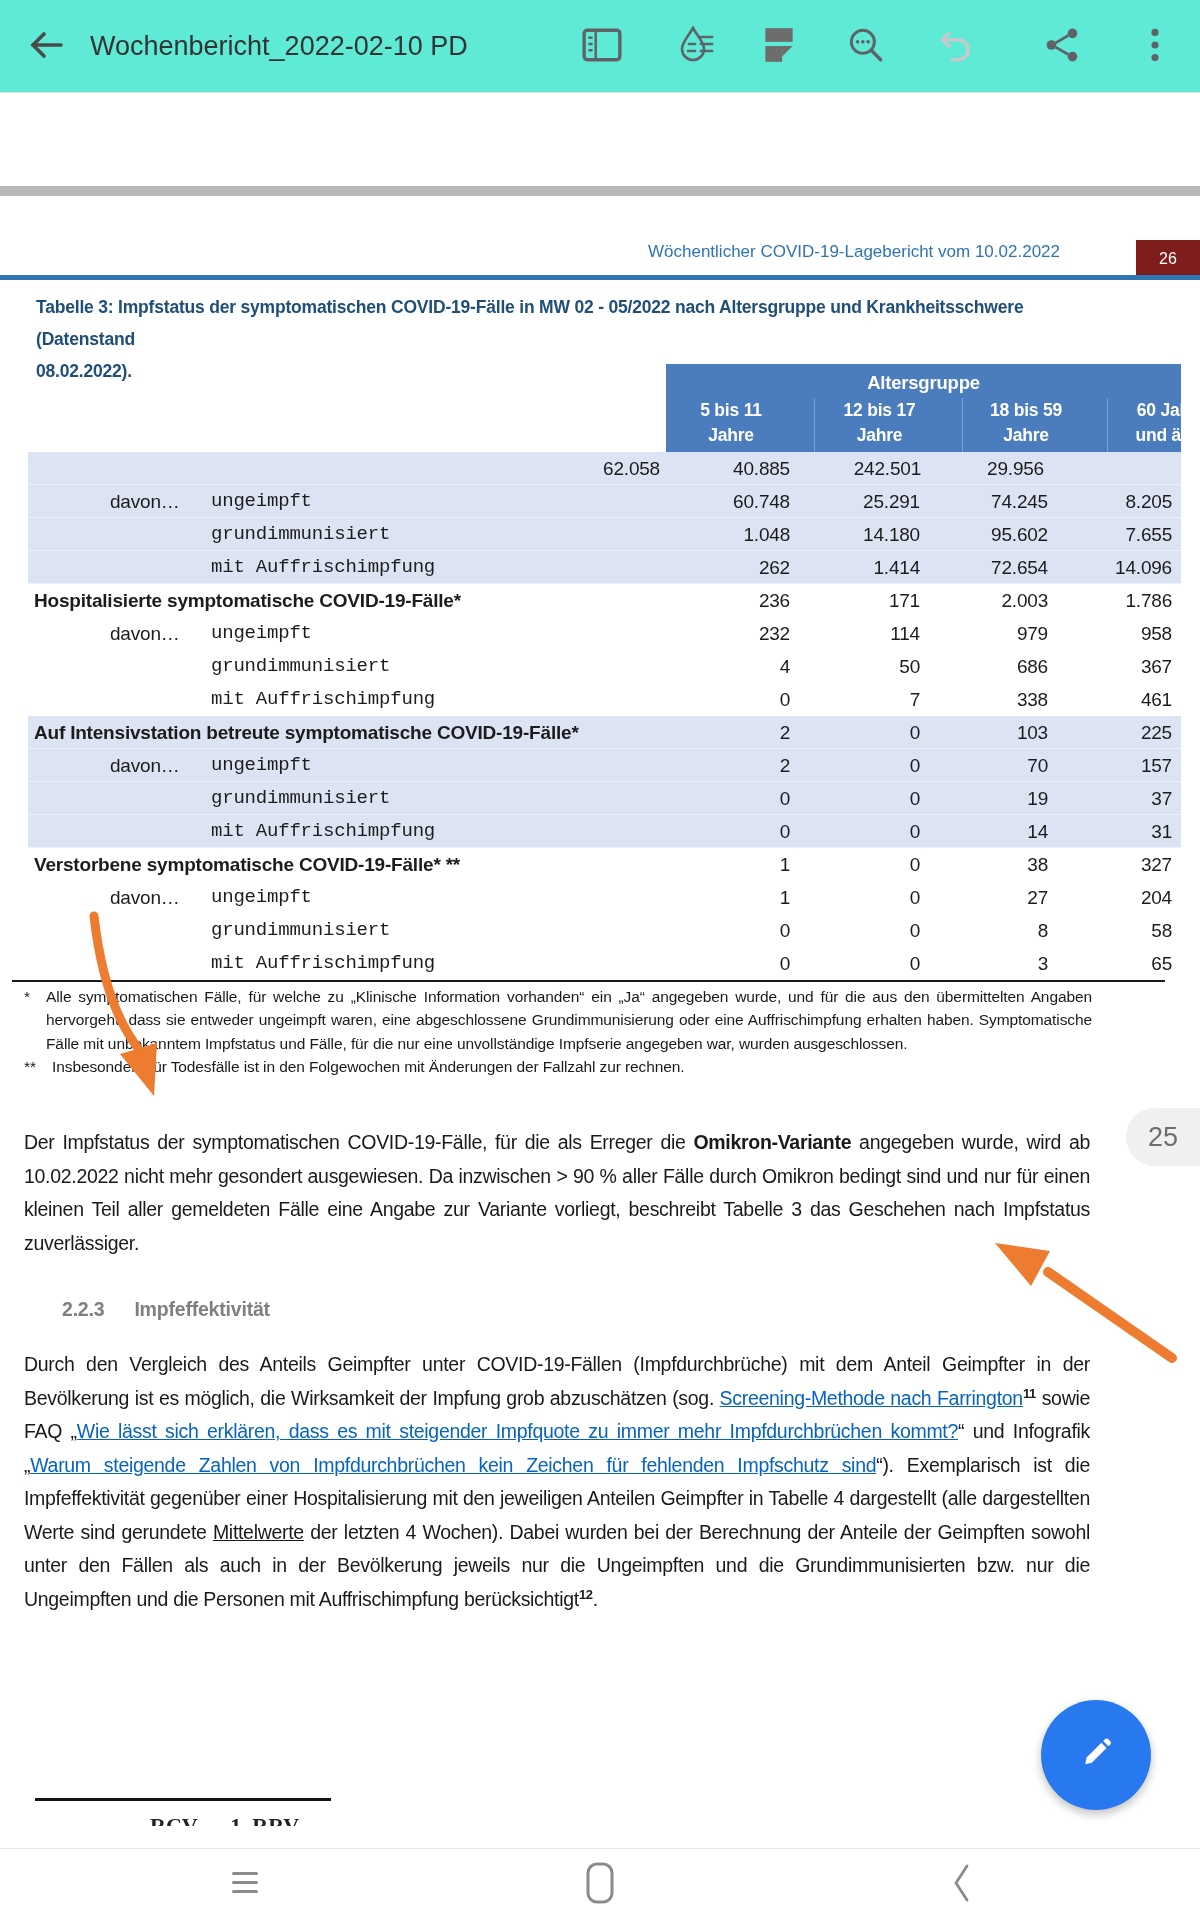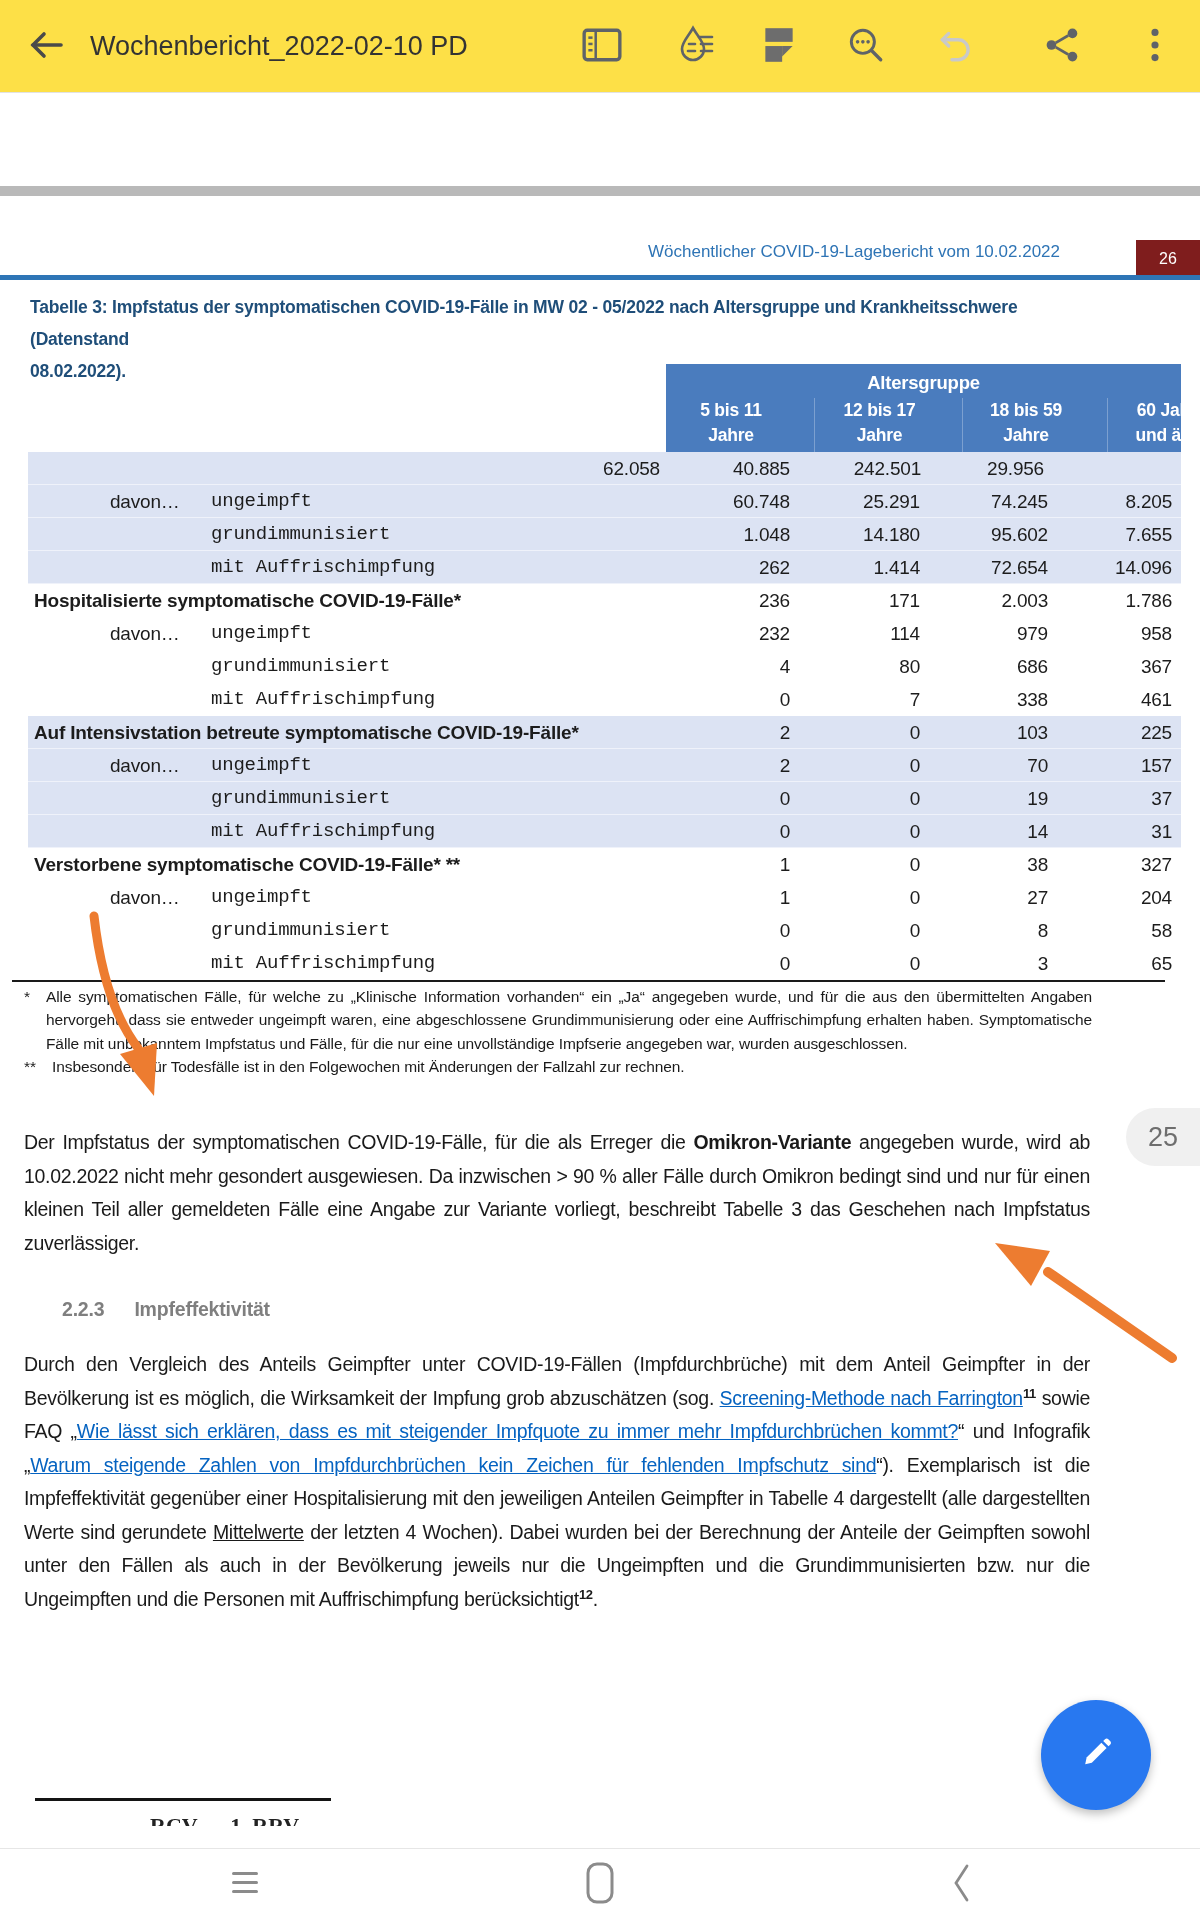--- a/index.html
+++ b/index.html
@@ -1,35 +1,35 @@
 <!DOCTYPE html>
 <html><head>
 <meta charset="utf-8">
 <style>
   html,body{margin:0;padding:0;}
   body{width:1200px;height:1920px;position:relative;background:#ffffff;
        font-family:"Liberation Sans",sans-serif;overflow:hidden;color:#1c1c1c;}
 
   
-  .toolbar{position:absolute;top:0;left:0;width:1200px;height:92px;background:#fde047;
+  .toolbar{position:absolute;top:0;left:0;width:1200px;height:92px;background:#5eead4;
            border-bottom:1px solid #e2e2e2;}
   .tb-btn{position:absolute;top:24px;width:46px;height:46px;display:flex;align-items:center;justify-content:center;}
   .tb-title{position:absolute;left:90px;top:0;height:92px;line-height:92px;font-size:27px;color:#333;white-space:nowrap;}
 
   
   .gap-white{position:absolute;top:93px;left:0;width:1200px;height:93px;background:#fff;}
   .page-sep{position:absolute;top:186px;left:0;width:1200px;height:10px;background:#b9b9b9;}
   .doc{position:absolute;top:196px;left:0;width:1200px;height:1652px;background:#fff;}
 
   .doc-header{position:absolute;top:46px;right:140px;font-size:17px;color:#2E74B5;}
   .page-badge{position:absolute;top:44px;right:0;width:64px;height:37px;background:#7f1d1d;color:#fff;
               font-size:16px;display:flex;align-items:center;justify-content:center;}
   .head-rule{position:absolute;top:79px;left:0;width:1200px;height:5px;background:#2E75B6;}
 
-  .caption{position:absolute;top:95px;left:30px;width:1076px;font-size:17.5px;line-height:32px;
+  .caption{position:absolute;top:95px;left:36px;width:1076px;font-size:17.5px;line-height:32px;
            font-weight:bold;color:#1F4E79;letter-spacing:-0.2px;}
 
   
   .tbl{position:absolute;top:168px;left:12px;width:1153px;font-size:19px;letter-spacing:-0.2px;margin-left:16px;}
   .thead{margin-left:638px;width:515px;height:88px;background:#4A7CBE;color:#fff;box-sizing:border-box;}
   .th-top{height:34px;line-height:38px;text-align:center;font-weight:bold;font-size:18.5px;}
   .th-cols{display:grid;grid-template-columns:130px 130px 127px 128px;height:54px;gap:18px;}
   .th-col{text-align:center;font-weight:bold;font-size:17.5px;line-height:25px;}
   .th-col + .th-col{border-left:1px solid rgba(255,255,255,0.28);}
   .trow{display:grid;grid-template-columns:638px 130px 130px 127px 128px;height:33px;line-height:33px;position:relative;}
@@ -274,21 +274,21 @@
           <div class="cv c1">232</div>
           <div class="cv c2">114</div>
           <div class="cv c3">979</div>
           <div class="cv c4">958</div>
         </div>
         <div class="trow">
           <div class="cl">
             <span class="sublab">grundimmunisiert</span>
           </div>
           <div class="cv c1">4</div>
-          <div class="cv c2">80</div>
+          <div class="cv c2">50</div>
           <div class="cv c3">686</div>
           <div class="cv c4">367</div>
         </div>
         <div class="trow">
           <div class="cl">
             <span class="sublab">mit Auffrischimpfung</span>
           </div>
           <div class="cv c1">0</div>
           <div class="cv c2">7</div>
           <div class="cv c3">338</div>

